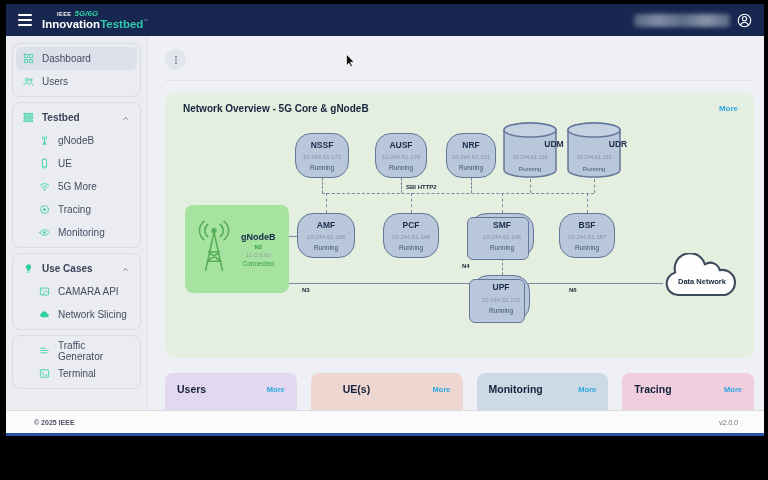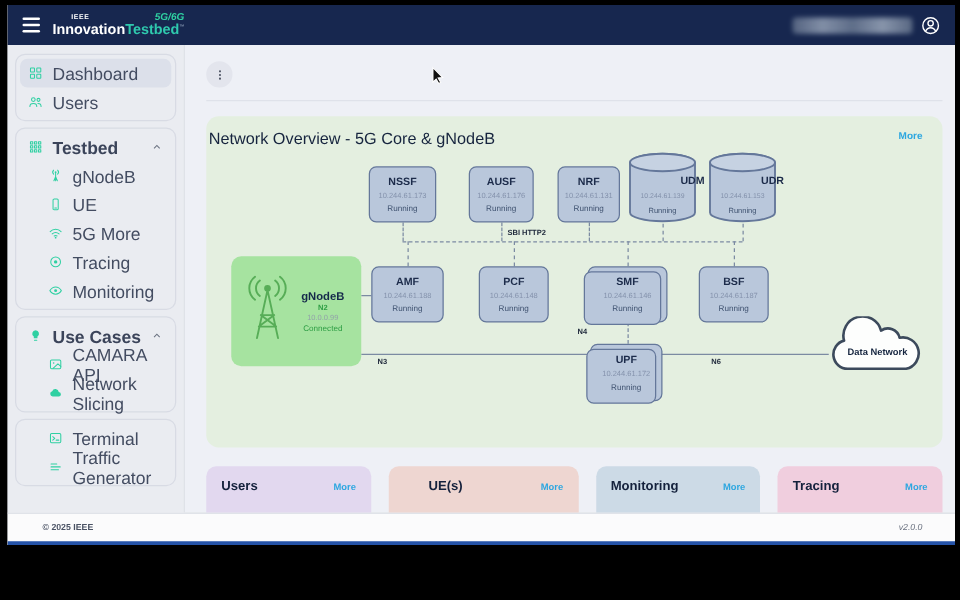--- a/index.html
+++ b/index.html
@@ -8,21 +8,21 @@
   #app { position:absolute; left:6px; top:4px; width:758px; height:432px;
          background:#eef0f6; overflow:hidden; }
 
   
   .topbar { height:32px; background:#17274f; display:flex; align-items:center;
             padding:0 12px; gap:10px; }
   .hamburger { width:14px; height:12px; display:flex; flex-direction:column;
                justify-content:space-between; cursor:pointer; }
   .hamburger span { display:block; height:2px; background:#fff; border-radius:1px; }
   .logo { line-height:1; }
-  .logo .l1 { margin-left:15px; display:flex; align-items:flex-end; gap:3px;justify-content:space-between; }
+  .logo .l1 { margin-left:15px; display:flex; align-items:flex-end; gap:3px; }
   .logo .ieee { color:#fff; font-size:5.5px; font-weight:bold; letter-spacing:.5px; }
   .logo .tech { color:#2fd0a2; font-size:8px; font-weight:bold; font-style:italic; }
   .logo .l2 { margin-top:1px; font-size:11.5px; }
   .logo .a { color:#fff; font-weight:800; }
   .logo .b { color:#2fc9ae; font-weight:600; }
   .logo .tm { color:#9fb0c8; font-size:4px; vertical-align:top; }
   .top-right { margin-left:auto; display:flex; align-items:center; gap:7px; }
   .user-pill { width:96px; height:13px; border-radius:3px;
     background:linear-gradient(90deg,#5a6985,#8d9ab0 25%,#66758f 50%,#94a1b5 75%,#5f6e88);
     filter:blur(2px); opacity:.9; cursor:pointer; }
@@ -31,46 +31,46 @@
   .body-row { display:flex; height:374px; }
   .sidebar { width:142px; background:#eaecf1; border-right:1px solid #dfe2e8;
              overflow:hidden; padding-top:2px; }
   .main { width:616px; position:relative; overflow:hidden; }
 
   
   .side-card { margin:5px 6px; border:1px solid #d8dbe4; border-radius:8px; padding:3px; }
   .srow { display:flex; align-items:center; gap:8px; height:23px; padding:0 7px;
           border-radius:6px; cursor:pointer; }
   .srow.active { background:#dce0ea; }
-  .srow .lbl { font-size:14px; color:#434c61; }
+  .srow .lbl { font-size:10px; color:#434c61; }
   .srow.head .lbl { font-weight:600; color:#3b445a; }
   .srow.child { padding-left:23px; }
   .chev { margin-left:auto; }
   .icn { width:11px; height:11px; flex:0 0 auto; }
   .icn * { stroke:#2fd0a2; fill:none; stroke-width:1.8; stroke-linecap:round; stroke-linejoin:round; }
   .icn .fil { fill:#2fd0a2; stroke:none; }
   .chev svg * { stroke:#6b7382; }
 
   
   .page-header { display:flex; align-items:center; justify-content:space-between;
                  margin:0 10px 0 17px; padding:13px 0 10px; border-bottom:1px solid #dfe2ea; }
   .page-title { font-size:12px; font-weight:bold; color:#1f3056; }
   .kebab { width:21px; height:21px; border-radius:50%; background:#e3e5ed;
            display:flex; align-items:center; justify-content:center; cursor:pointer; }
 
   
   .overview { position:relative; margin:12px 10px 0 17px; height:265px;
               background:#e4efe0; border-radius:10px; }
-  .ov-title { position:absolute; left:2px; top:10px; font-size:13px; font-weight:normal; color:#16243e; }
+  .ov-title { position:absolute; left:18px; top:10px; font-size:10px; font-weight:bold; color:#16243e; }
   .more { font-size:8px; font-weight:bold; color:#2ea7e0; cursor:pointer; }
   .ov-more { position:absolute; right:16px; top:11px; }
 
   
   .node { position:absolute; height:45px; background:#b9c7db; border:1px solid #64779a;
-          border-radius:6px; display:flex; flex-direction:column; align-items:center;
+          border-radius:16px; display:flex; flex-direction:column; align-items:center;
           justify-content:space-evenly; padding:2px 0; z-index:2; cursor:pointer; }
   .node .nm { font-size:8.5px; font-weight:bold; color:#1c2b4a; }
   .node .ip { font-size:6px; color:#8492ac; }
   .node .st { font-size:6.5px; color:#3f5270; }
   .stacked::before { content:""; position:absolute; left:-4px; top:3px; right:4px; bottom:-3px;
           background:#b9c7db; border:1px solid #64779a; border-radius:6px; z-index:-1; }
   .cyl { position:absolute; width:56px; height:58px; z-index:2; cursor:pointer; }
   .cyl svg { position:absolute; inset:0; }
   .cyl .txt { position:absolute; inset:12px 0 2px 0; display:flex; flex-direction:column;
               align-items:center; justify-content:space-evenly; }
@@ -252,30 +252,30 @@
           <svg class="icn" viewBox="0 0 24 24">
               <path d="M7 18h10a4 4 0 0 0 .5-8A6 6 0 0 0 6 8.6 4.8 4.8 0 0 0 7 18z" class="fil"></path>
             </svg>
           <span class="lbl">Network Slicing</span>
         </div>
       </div>
 
       <div class="side-card">
         <div class="srow child">
           <svg class="icn" viewBox="0 0 24 24">
+              <path d="M4 12h16M4 7h10M4 17h13"></path>
+            </svg>
+          <span class="lbl">Traffic Generator</span>
+        </div>
+        <div class="srow child">
+          <svg class="icn" viewBox="0 0 24 24">
               <rect x="3" y="4" width="18" height="16" rx="2"></rect>
               <path d="M7 9.5l3.5 3L7 15.5M13 15.5h4.5"></path>
             </svg>
           <span class="lbl">Terminal</span>
-        </div>
-        <div class="srow child">
-          <svg class="icn" viewBox="0 0 24 24">
-              <path d="M4 12h16M4 7h10M4 17h13"></path>
-            </svg>
-          <span class="lbl">Traffic Generator</span>
         </div>
       </div>
     </div>
 
     <div class="main">
       <div class="page-header">
         <div class="kebab">
           <svg width="10" height="10" viewBox="0 0 24 24">
               <g fill="#4a5060">
                 <circle cx="12" cy="5" r="2"></circle>

